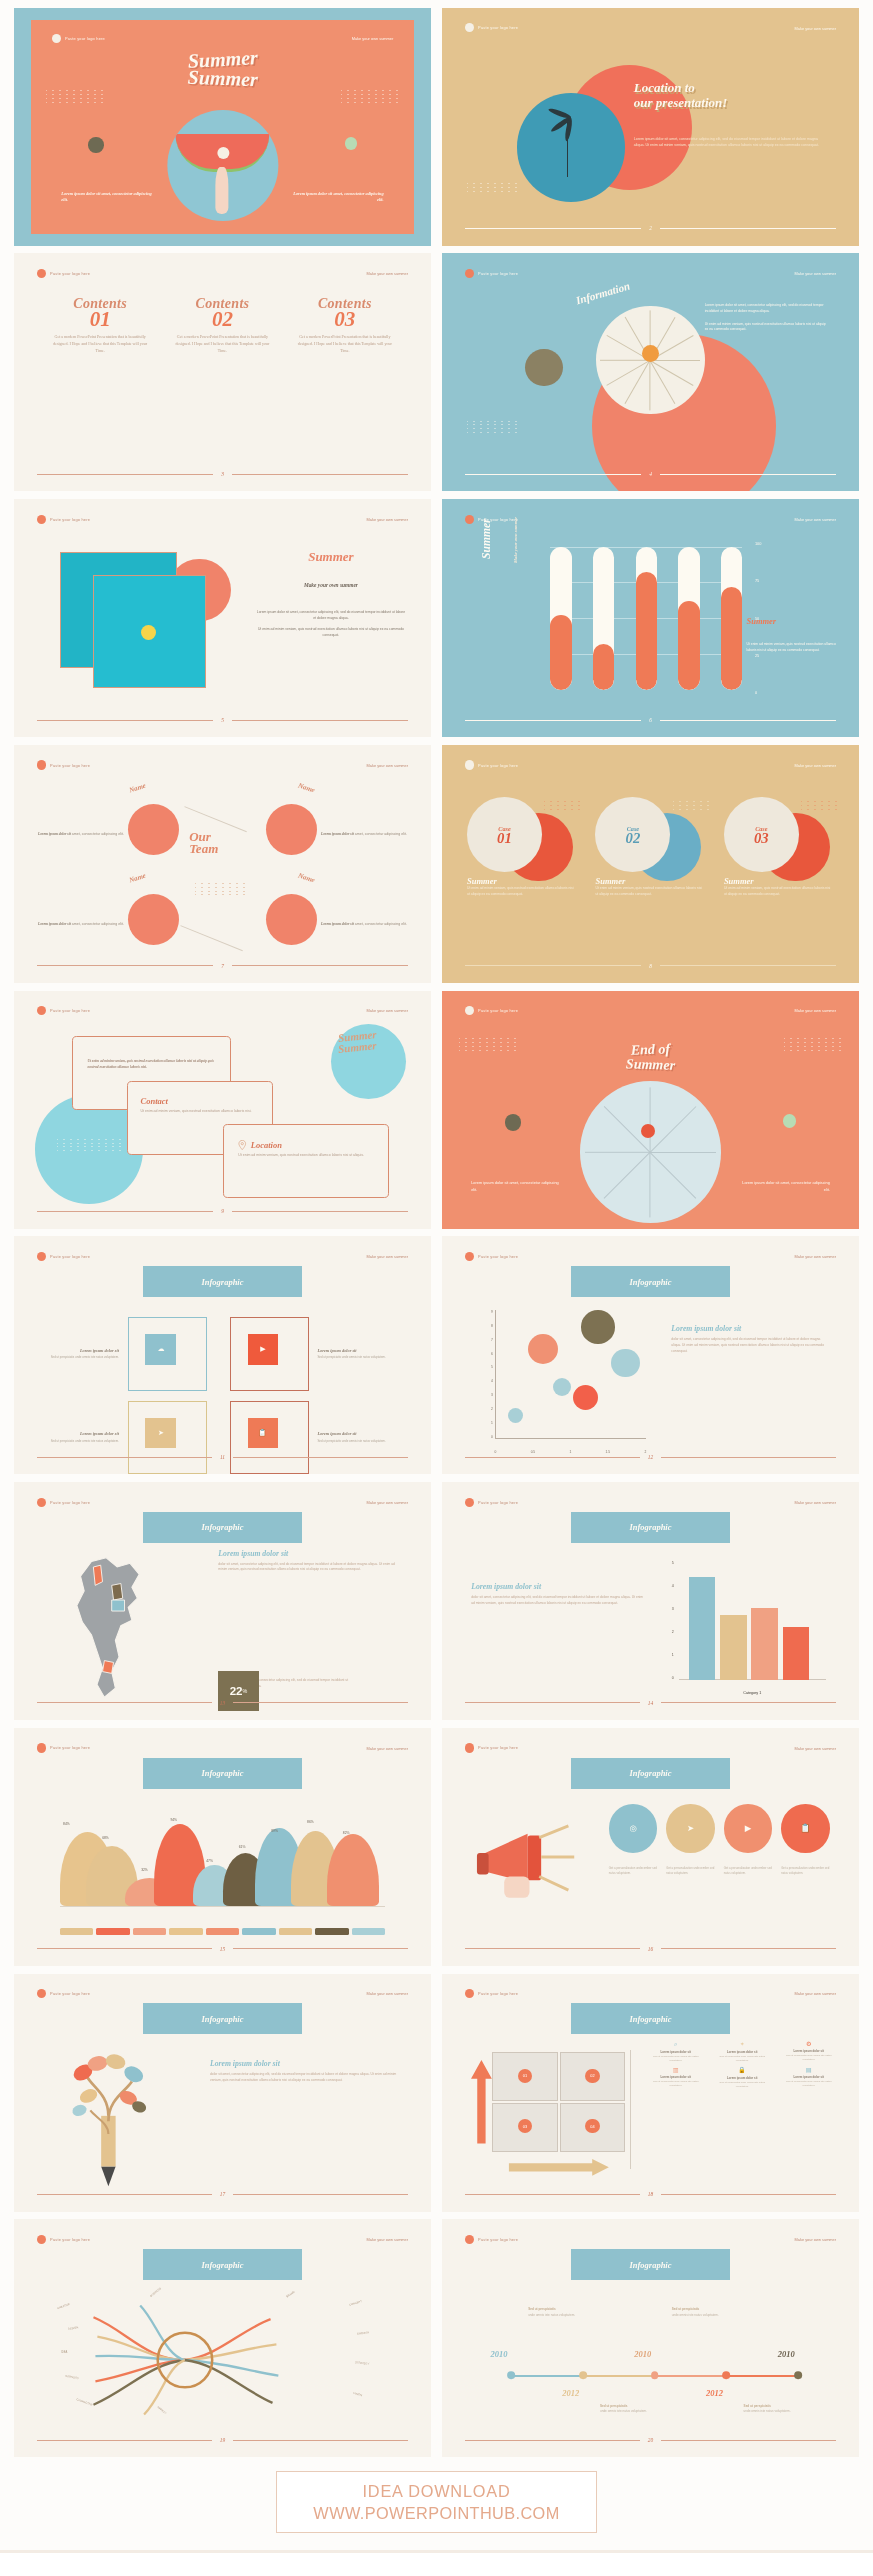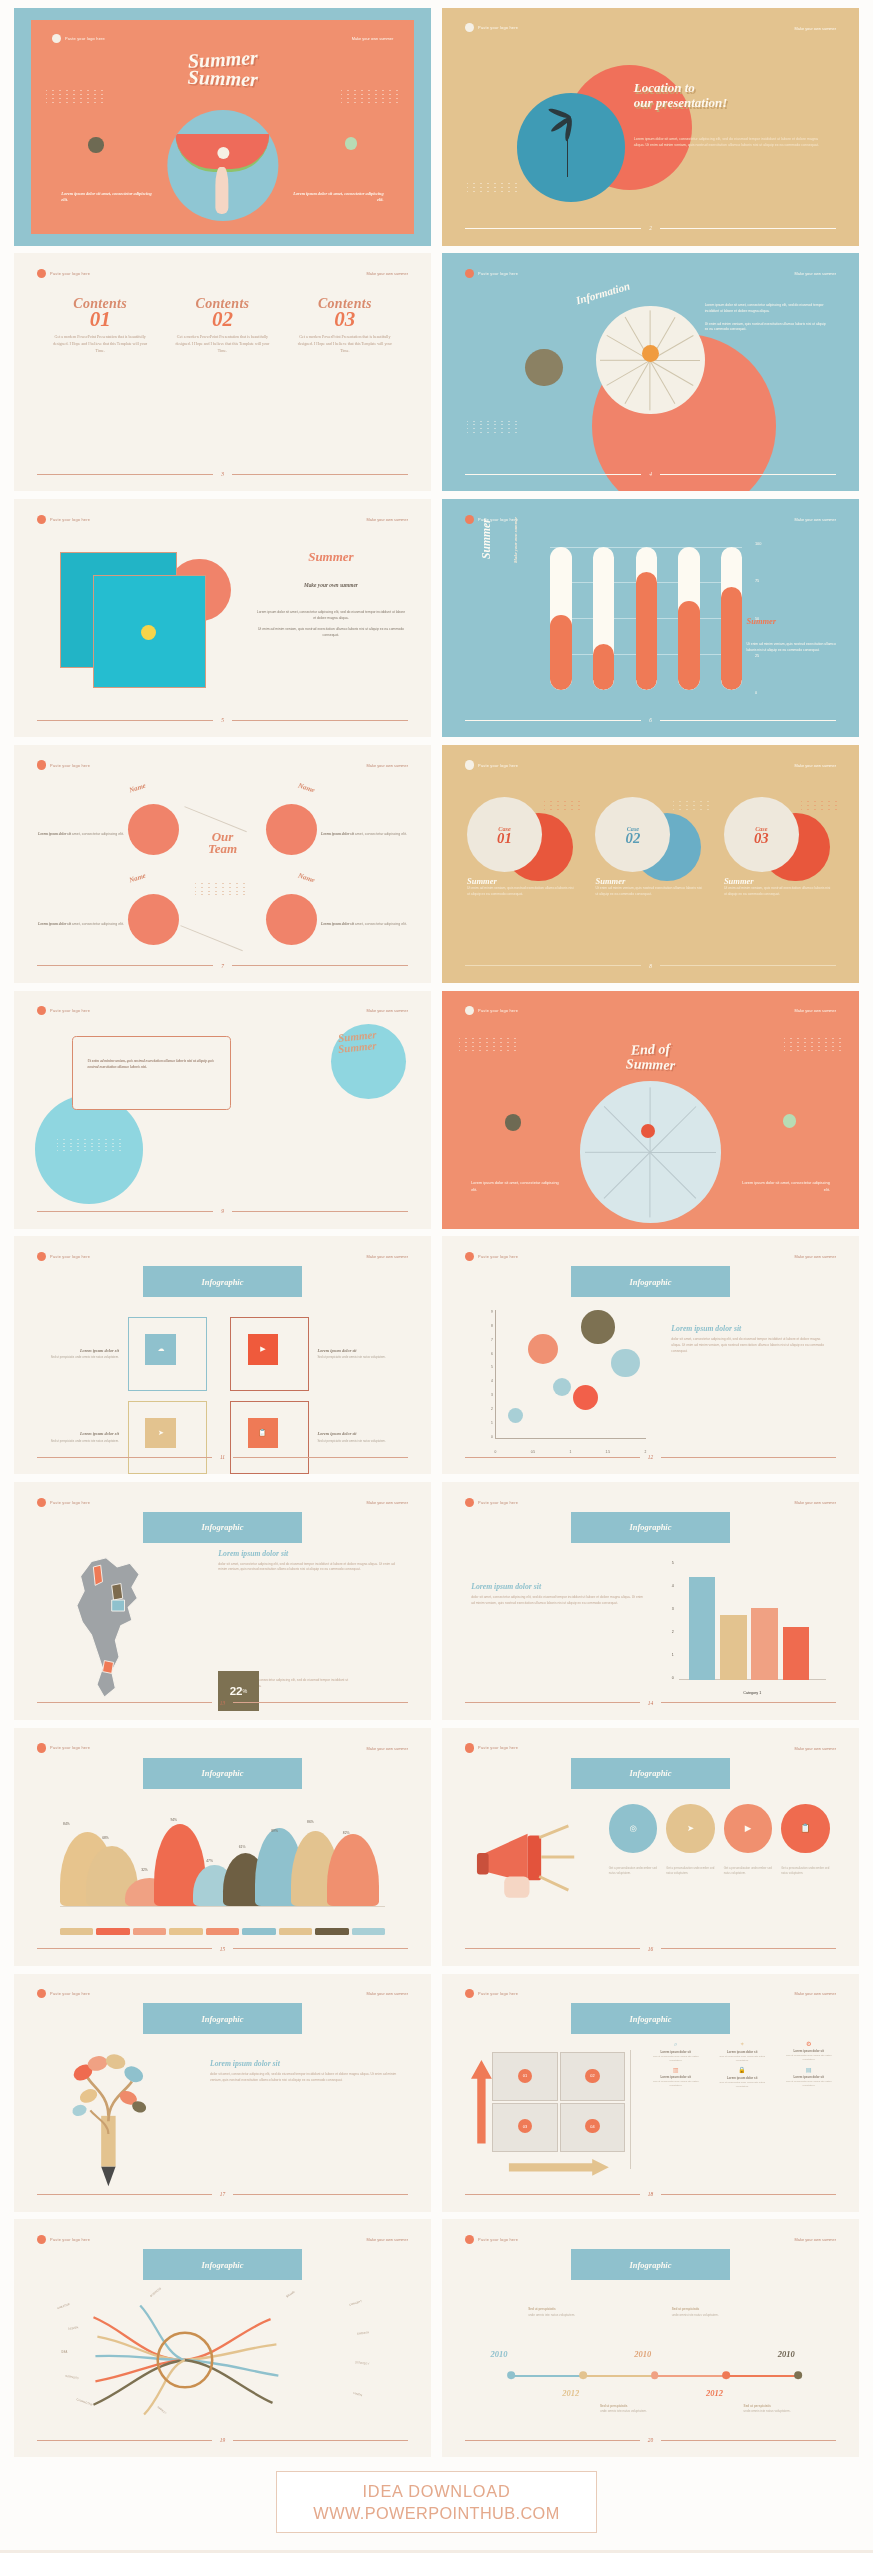--- a/index.html
+++ b/index.html
@@ -158,21 +158,21 @@
   .s6-vsub { position: absolute; left: 17%; top: 27%; color: #f3e9d8; font-size: 4.6px; transform: rotate(-90deg); transform-origin: left top; }
   .s6-right-title { position: absolute; right: 5%; top: 49%; width: 22%; color: #ef7a56; font-size: 8.5px; }
   .s6-right-body { position: absolute; right: 5%; top: 60%; width: 22%; color: #fdf8ef; font-size: 3.4px; line-height: 1.7; }
 
   
   .tm { position: absolute; width: 42%; }
   .tm-circle { width: 26%; aspect-ratio: 1; background: #f0836a; border-radius: 50%; }
   .tm-name { color: #d98b6e; font-size: 7px; }
   .tm-body b { color: #8b7d6e; font-family: "Liberation Serif", serif; font-style: italic; }
   .tm-body { font-size: 3.6px; color: #9b8d7e; line-height: 1.7; }
-  .ourteam { position: absolute; left: 42%; top: 36%; width: 16%; text-align: center; color: #e38a6b; font-size: 13px; line-height: .98; }
+  .ourteam { position: absolute; left: 42%; top: 36%; width: 16%; color: #e38a6b; font-size: 13px; line-height: .98; }
 
   
   .case-row { position: absolute; top: 22%; left: 6%; right: 6%; display: flex; justify-content: space-between; }
   .case-col { width: 30%; position: relative; }
   .case-blob { position: absolute; right: 4%; top: 16%; width: 62%; aspect-ratio: 1; border-radius: 50%; }
   .case-disc { position: relative; width: 68%; aspect-ratio: 1; border-radius: 50%; background: #eee8dc; display: flex; flex-direction: column; align-items: center; justify-content: center; }
   .case-word { font-size: 6.2px; }
   .case-num { font-size: 14.7px; line-height: .85; }
   .case-title { color: #fdfaf2; font-size: 8.5px; margin-top: 3.9px; position: relative; }
   .case-body { color: #f6ead5; font-size: 3.4px; line-height: 1.65; position: relative; }
@@ -640,20 +640,38 @@
               <i></i>
               <i></i>
               <i></i>
               <i></i>
             </div>
         </div>
         <div class="pool" style="right:6%;top:14%;width:18%;aspect-ratio:1;"></div>
 
         <div class="cbox" style="left:14%;top:19%;width:38%;height:31%;">
           <div class="c-body script" style="padding:14% 9% 0 9%;color:#9f8473">Ut enim ad minim veniam, quis nostrud exercitation ullamco laboris nisi ut aliquip quis nostrud exercitation ullamco laboris nisi.</div>
+        </div>
+        <div class="cbox" style="left:27%;top:38%;width:35%;height:31%;">
+          <div style="padding:10% 9% 0 9%">
+            <div class="c-head script">Contact</div>
+            <div class="c-body" style="margin-top:2.3px">Ut enim ad minim veniam, quis nostrud exercitation ullamco laboris nisi.</div>
+          </div>
+        </div>
+        <div class="cbox" style="left:50%;top:56%;width:40%;height:31%;">
+          <div style="padding:9% 9% 0 9%">
+            <div style="display:flex;align-items:center;gap:3.9px">
+              <svg width="8.5" height="10" viewBox="0 0 24 30">
+                <path d="M12 1C6.5 1 2 5.5 2 11c0 7 10 18 10 18s10-11 10-18c0-5.5-4.5-10-10-10z" fill="none" stroke="#d9a07f" stroke-width="2"></path>
+                <circle cx="12" cy="11" r="3.4" fill="none" stroke="#d9a07f" stroke-width="2"></circle>
+              </svg>
+              <div class="c-head script">Location</div>
+            </div>
+            <div class="c-body" style="margin-top:3.1px">Ut enim ad minim veniam, quis nostrud exercitation ullamco laboris nisi ut aliquis.</div>
+          </div>
         </div>
 
         <div class="s9-title script">
           <div style="transform:rotate(-6deg)">Summer</div>
           <div style="transform:rotate(-6deg)">Summer</div>
         </div>
 
         <div class="footer-rules">
           <div class="rule"></div>
           <div class="pg">9</div>

